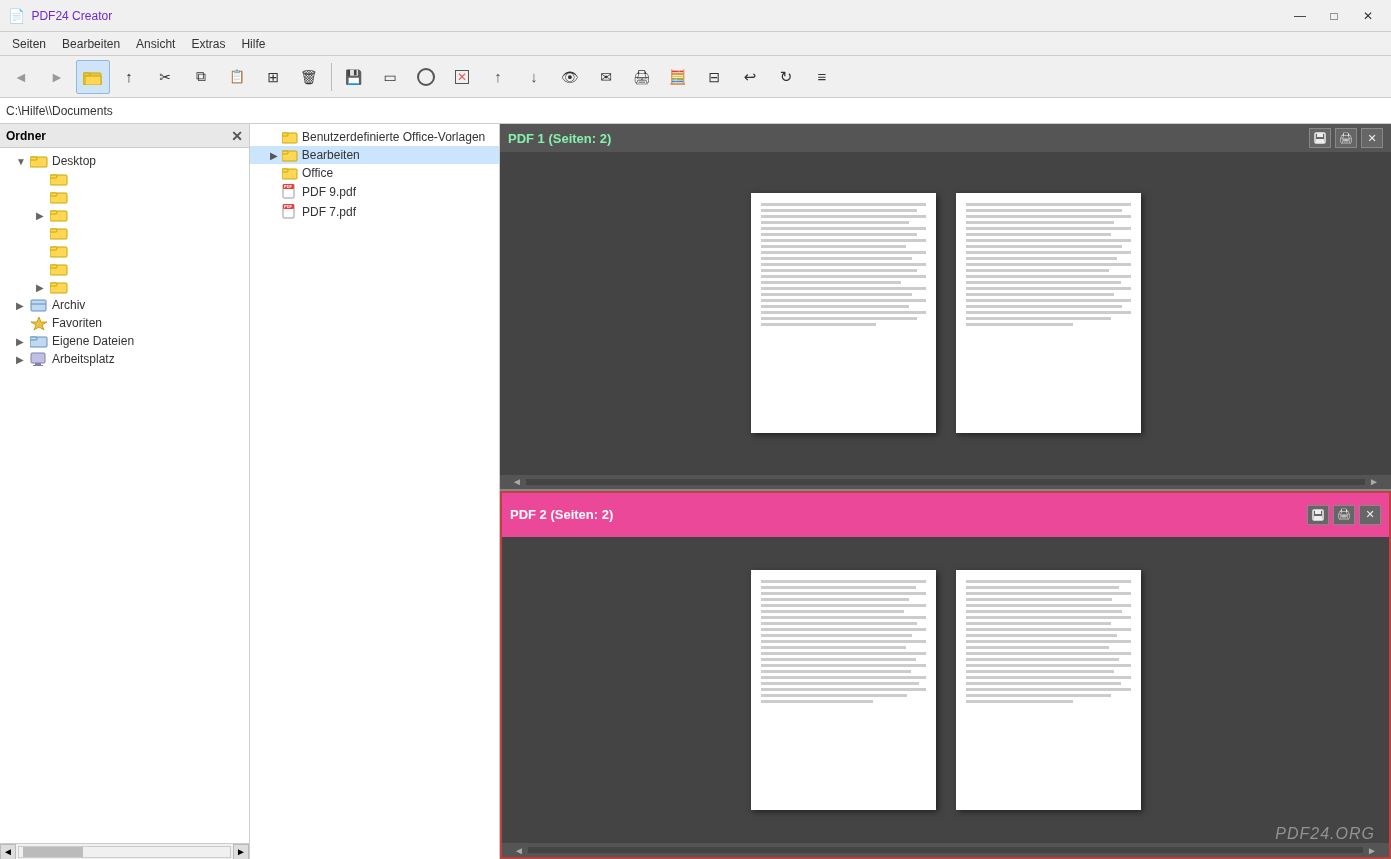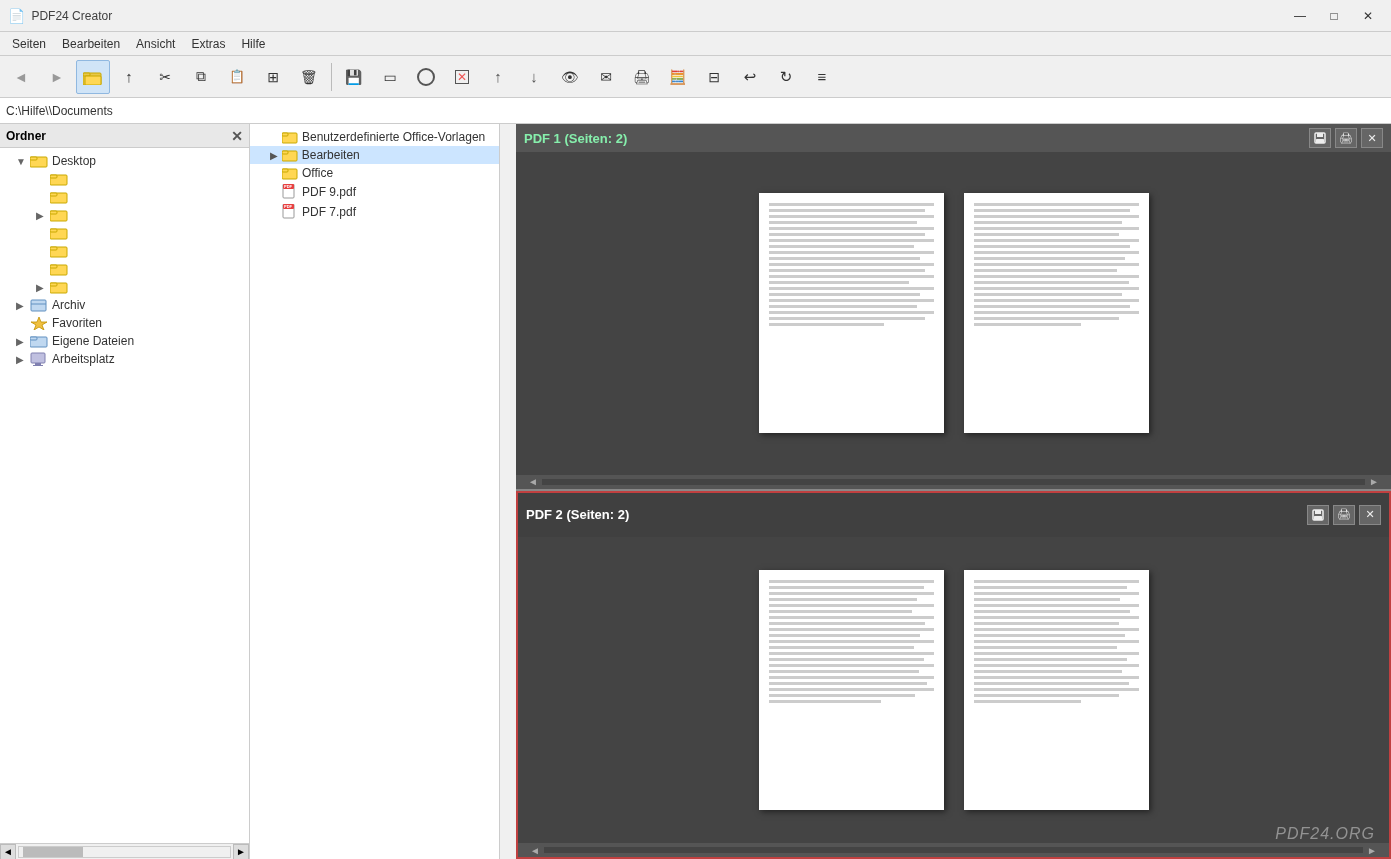--- a/index.html
+++ b/index.html
@@ -138,21 +138,21 @@
       font-style: italic;
       letter-spacing: 1px;
       pointer-events: none;
     }
   </style>
 </head>
 <body>
 
 <div id="title-bar">
   <span style="margin-right:6px; font-size:14px;">📄</span>
-  <span style="font-size:12px; color:#404040; flex:1;">PDF24 Creator</span>
+  <span style="font-size:12px; color:#6d28d9; flex:1;">PDF24 Creator</span>
   <div class="window-controls">
     <button class="win-btn">—</button>
     <button class="win-btn">□</button>
     <button class="win-btn close">✕</button>
   </div>
 </div>
 
 <div id="menu-bar">
   <span class="menu-item">Seiten</span>
   <span class="menu-item">Bearbeiten</span>
@@ -313,21 +313,21 @@
     </div>
     <div id="scrollbar-area">
       <div class="h-scroll-btn">◄</div>
       <div class="h-scroll-track">
         <div class="h-scroll-thumb"></div>
       </div>
       <div class="h-scroll-btn">►</div>
     </div>
   </div>
 
-  <div style="display:flex; flex-direction:row; flex:1; overflow:hidden;gap:16px;">
+  <div style="display:flex; flex-direction:row; flex:1; overflow:hidden;">
 
     <div style="width:250px; background:#fff; border-right:1px solid #ccc; overflow-y:auto; padding-top:4px;">
 
       <div class="file-item">
         <svg width="16" height="14" viewBox="0 0 16 14" style="margin-right:4px; flex-shrink:0;">
           <rect x="0" y="3" width="15" height="10" rx="1" fill="#ffd754" stroke="#c9a800" stroke-width="1"></rect>
           <rect x="0" y="3" width="6" height="3" rx="1" fill="#ffd754" stroke="#c9a800" stroke-width="1"></rect>
         </svg>
         <span>Benutzerdefinierte Office-Vorlagen</span>
       </div>
@@ -437,21 +437,21 @@
         </div>
 
         <div style="height:14px; background:#555; display:flex; align-items:center; padding:0 12px; gap:4px;">
           <span style="color:#aaa; font-size:10px; cursor:pointer;">◄</span>
           <div style="flex:1; height:6px; background:#444;"></div>
           <span style="color:#aaa; font-size:10px; cursor:pointer;">►</span>
         </div>
       </div>
 
       <div style="flex:1; display:flex; flex-direction:column; background:#555; border:2px solid #c04040; overflow:hidden;">
-        <div style="height:44px; background:#404040; display:flex; align-items:center; padding:0 8px; justify-content:space-between;">
+        <div style="height:44px; background:#ec4899; display:flex; align-items:center; padding:0 8px; justify-content:space-between;">
           <span style="color:#fff; font-size:13px; font-weight:bold;">PDF 2 (Seiten: 2)</span>
           <div style="display:flex; gap:4px;">
             <button style="width:22px; height:20px; background:#666; border:1px solid #888; color:#eee; font-size:11px; cursor:pointer; display:flex; align-items:center; justify-content:center;">
               <svg width="12" height="12" viewBox="0 0 12 12">
                   <rect x="1" y="1" width="10" height="10" rx="1" fill="none" stroke="#eee" stroke-width="1.5"></rect>
                   <rect x="3" y="1" width="6" height="4" fill="#eee"></rect>
                   <rect x="2" y="7" width="8" height="4" rx="0.5" fill="#eee"></rect>
                 </svg>
             </button>
             <button style="width:22px; height:20px; background:#666; border:1px solid #888; color:#eee; font-size:11px; cursor:pointer; display:flex; align-items:center; justify-content:center;">🖨</button>

